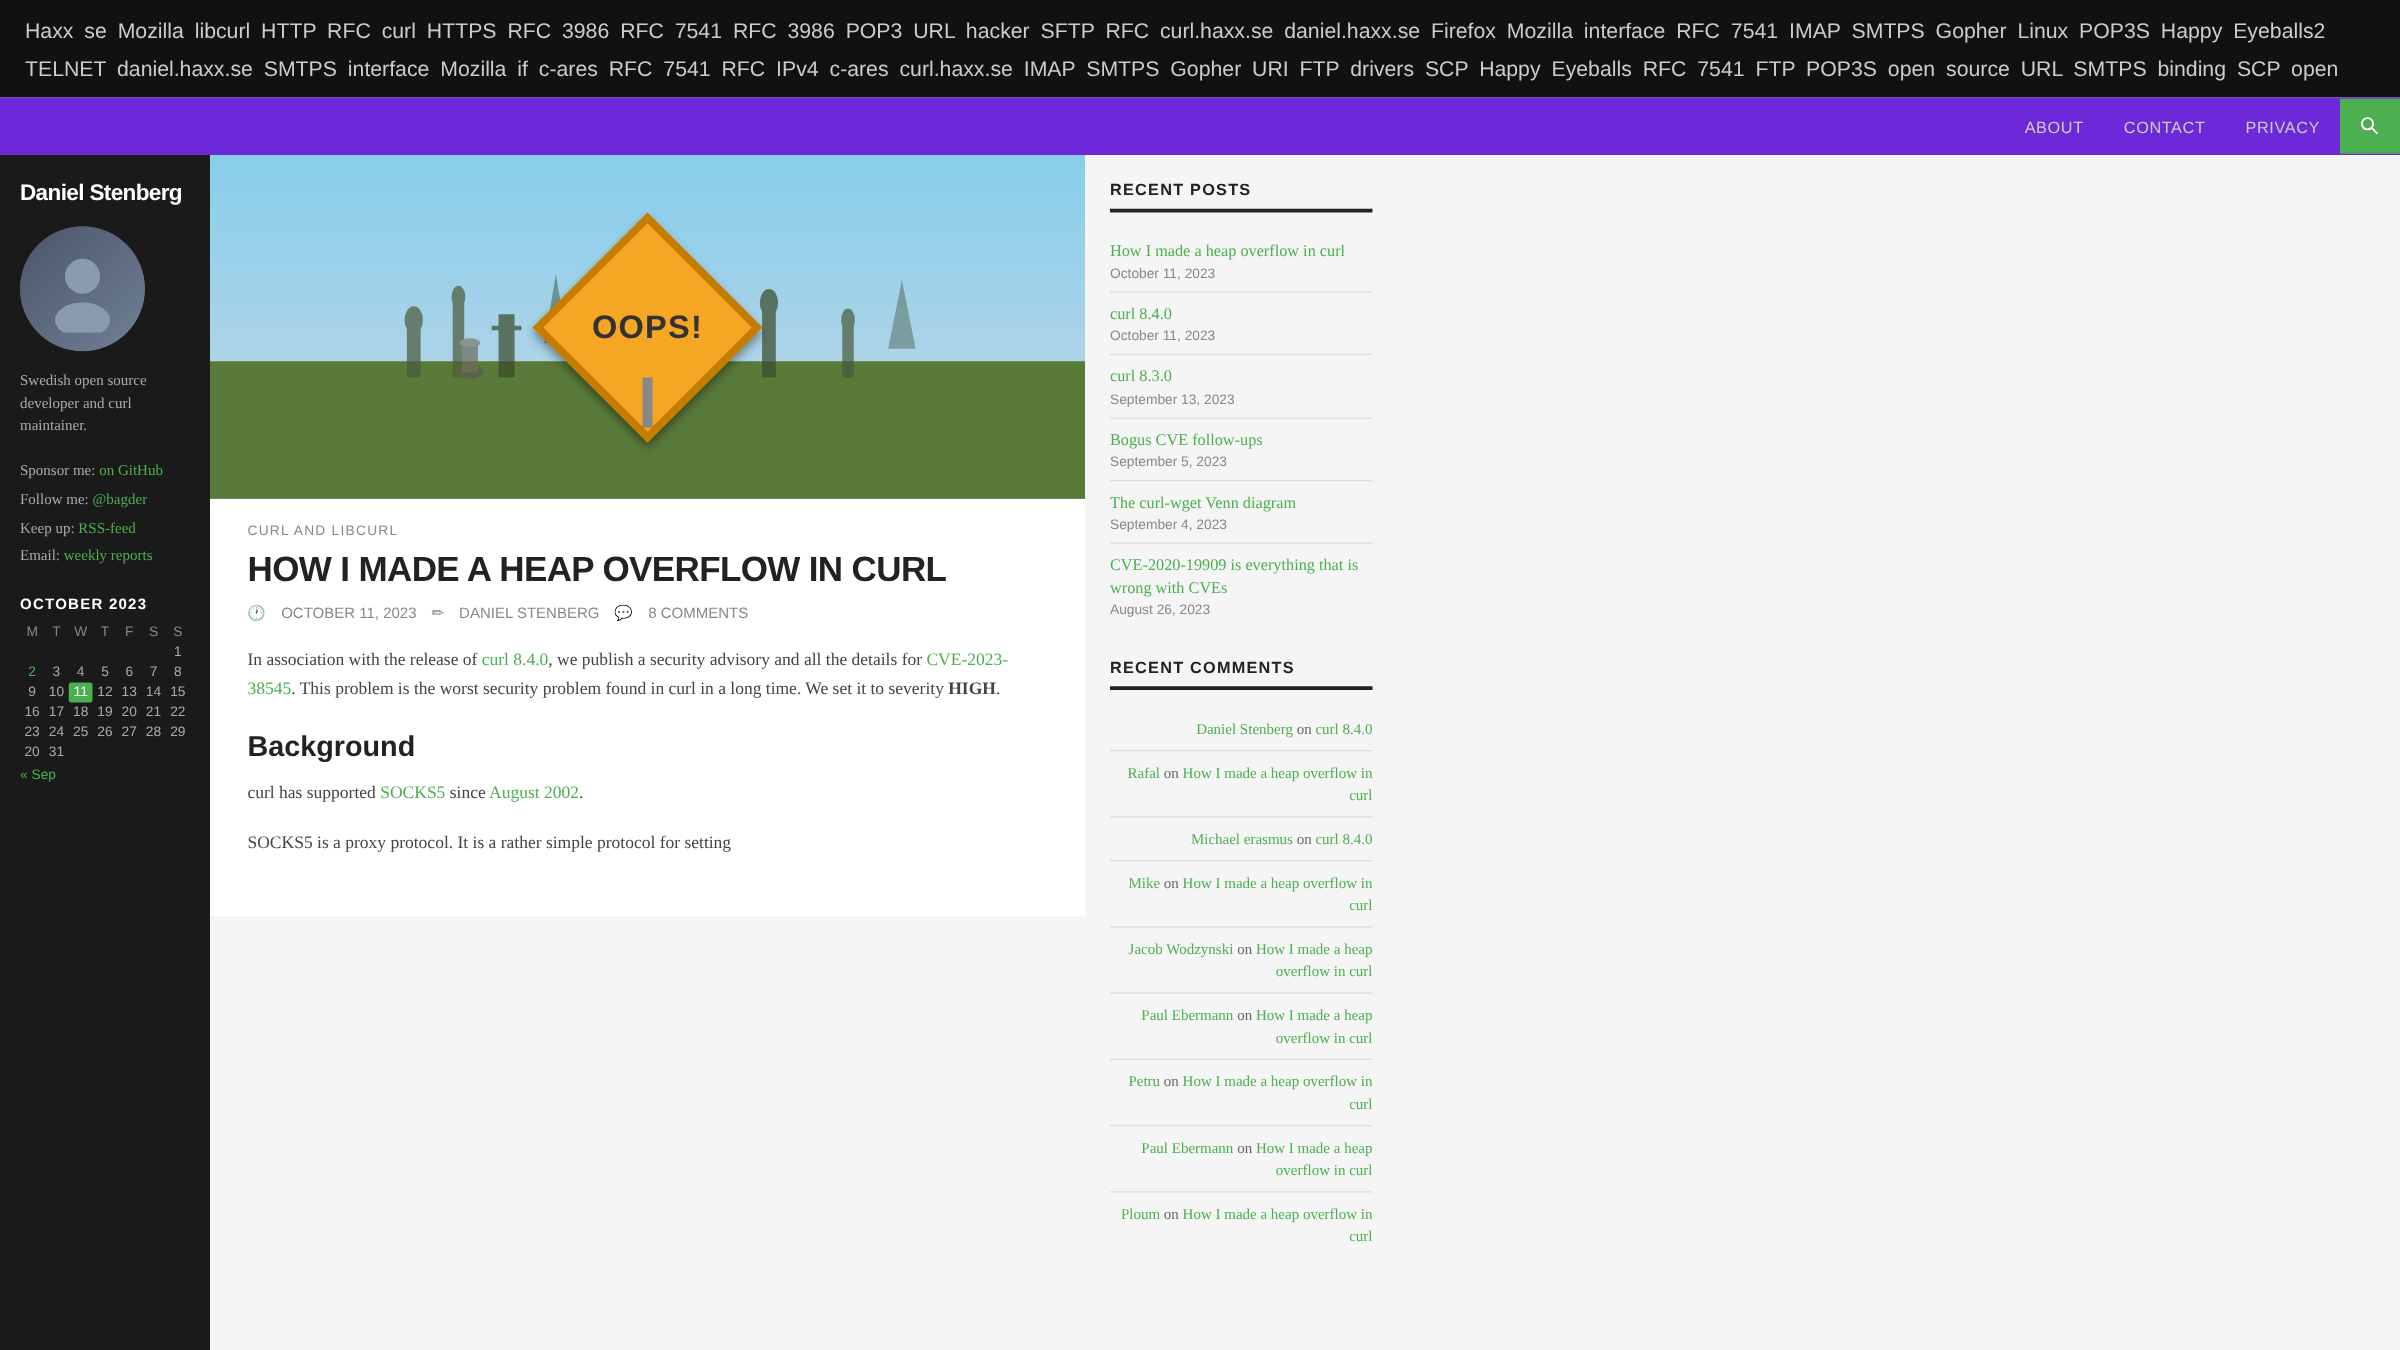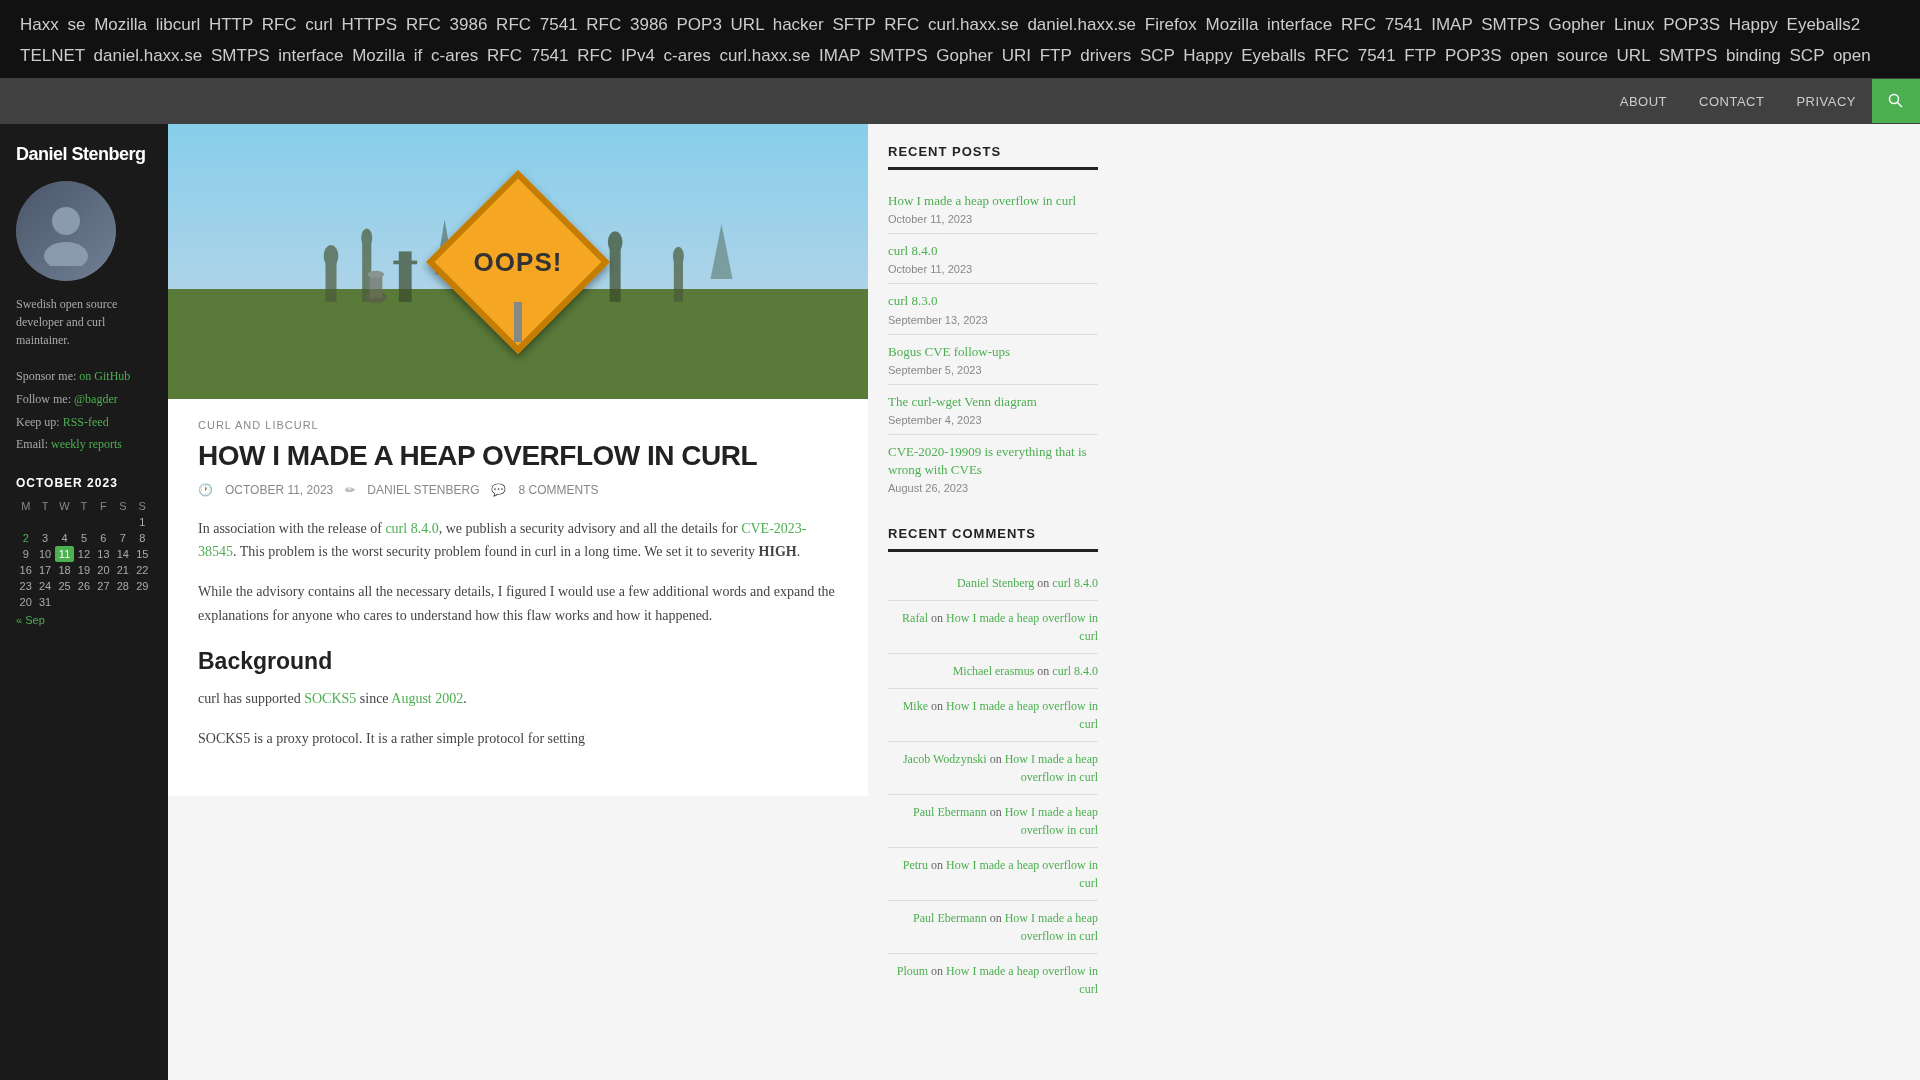--- a/index.html
+++ b/index.html
@@ -13,21 +13,21 @@
       font-size: 17px;
       line-height: 1.8;
       font-family: Arial, sans-serif;
       height: 78px;
       overflow: hidden;
       word-spacing: 4px;
     }
 
     
     .top-nav {
-      background: #404040;
+      background: #6d28d9;
       display: flex;
       justify-content: flex-end;
       align-items: center;
       padding: 0;
       height: 46px;
     }
     .top-nav a {
       color: #ccc;
       text-decoration: none;
       font-family: Arial, sans-serif;
@@ -503,21 +503,20 @@
           <span>✏</span>
           <a href="#">DANIEL STENBERG</a>
           <span>💬</span>
           <a href="#">8 COMMENTS</a>
         </div>
 
         <div class="article-body">
           <p>
             <span>In association with the release of </span><a href="#">curl 8.4.0</a><span>, we publish a security advisory and all the details for </span><a href="#">CVE-2023-38545</a><span>. This problem is the worst security problem found in curl in a long time. We set it to severity </span><strong>HIGH</strong><span>.</span>
           </p>
-          <p>While the advisory contains all the necessary details, I figured I would use a few additional words and expand the explanations for anyone who cares to understand how this flaw works and how it happened.</p>
           <h2>Background</h2>
           <p>
             <span>curl has supported </span><a href="#">SOCKS5</a><span> since </span><a href="#">August 2002</a><span>.</span>
           </p>
           <p>SOCKS5 is a proxy protocol. It is a rather simple protocol for setting</p>
         </div>
       </div>
     </main>
 
     <aside class="right-sidebar">

